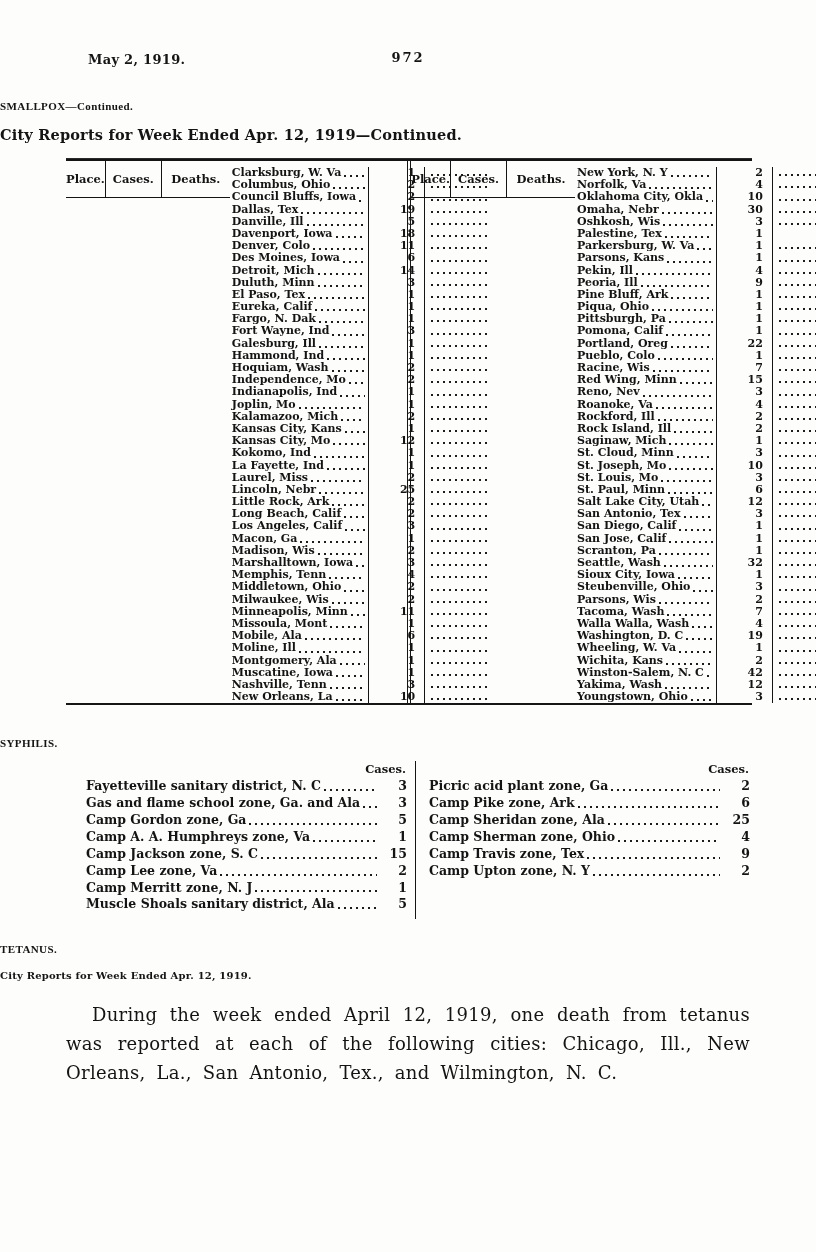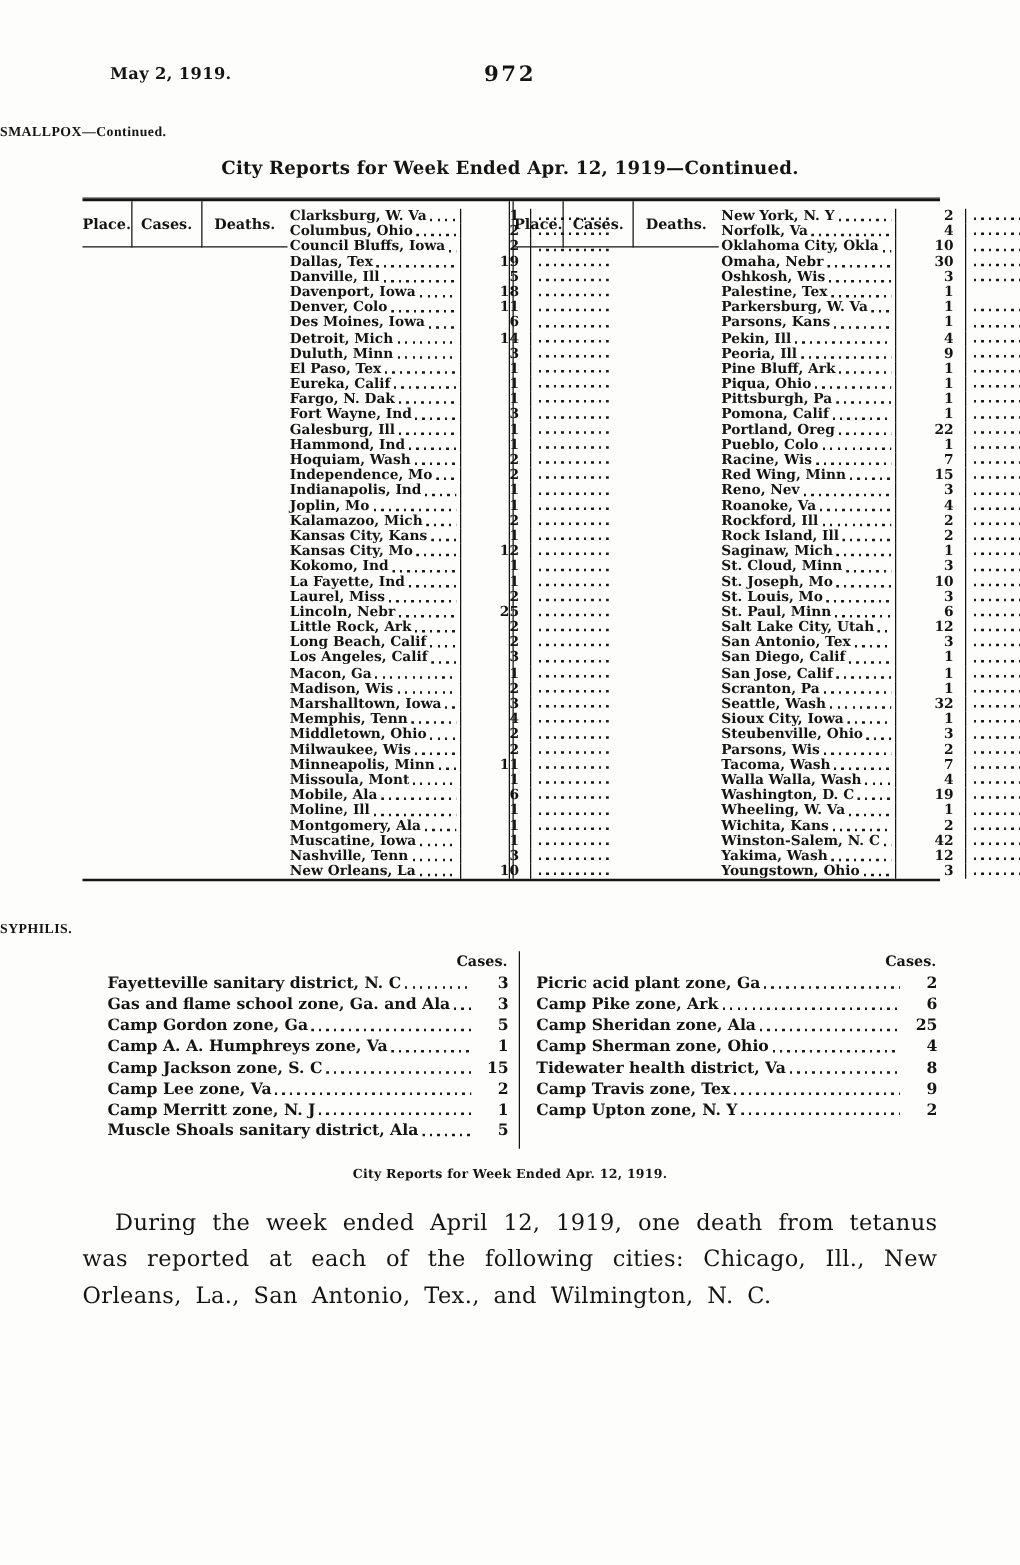--- a/index.html
+++ b/index.html
@@ -9,25 +9,25 @@
     position:relative; width:816px; height:1252px; margin:0 auto;
     background:#fdfdfb; overflow:hidden;
   }
 
   
   .masthead { position:relative; padding-top:50px; height:72px; }
   .issue-date {
     position:absolute; left:88px; top:52px;
     font-size:13px; font-weight:700; letter-spacing:.3px;
   }
-  .pageno { text-align:center; font-size:17px; font-weight:700; letter-spacing:2px; }
+  .pageno { text-align:center; font-size:13px; font-weight:700; letter-spacing:2px; }
 
   
   .sec-title   { text-align:left; font-size:11px; font-weight:700; letter-spacing:.4px;font-family:Liberation Serif, serif; }
-  .sec-sub     { text-align:center; font-size:14.5px; font-weight:700; letter-spacing:.2px; }
+  .sec-sub     { text-align:left; font-size:14.5px; font-weight:700; letter-spacing:.2px; }
   .smallpox-title { margin-top:28px; }
   .smallpox-sub   { margin-top:14px; }
 
   
   .ptable { margin:15px 64px 0 66px; border-bottom:2.5px solid #161616; }
   .rule-top { height:3px; border-top:1.5px solid #2a2a2a; border-bottom:2.5px solid #141414; }
   .tframe { display:flex; }
   .half { flex:1 1 0; display:flex; flex-direction:row; min-width:0; }
   .half.lefthalf  { border-right:1.5px solid #141414; }
   .half.righthalf { border-left:1.5px solid #141414; margin-left:2.5px; }
@@ -1066,34 +1066,30 @@
             <span class="zname">Camp Sheridan zone, Ala</span>
             <span class="dots"></span>
             <span class="zval">25</span>
           </div>
           <div class="zitem">
             <span class="zname">Camp Sherman zone, Ohio</span>
             <span class="dots"></span>
             <span class="zval">4</span>
           </div>
           <div class="zitem">
-            <span class="zname">Tidewater health district, Va</span>
-            <span class="dots"></span>
-            <span class="zval">8</span>
-          </div>
-          <div class="zitem">
             <span class="zname">Camp Travis zone, Tex</span>
             <span class="dots"></span>
             <span class="zval">9</span>
           </div>
           <div class="zitem">
             <span class="zname">Camp Upton zone, N. Y</span>
             <span class="dots"></span>
             <span class="zval">2</span>
           </div>
         </div>
     </div>
   </div>
 
+  <div class="sec-title tetanus-title">TETANUS.</div>
   <div class="sec-sub tetanus-sub">City Reports for Week Ended Apr. 12, 1919.</div>
   <p class="tet-par">During the week ended April 12, 1919, one death from tetanus was reported at each of the following cities: Chicago, Ill., New Orleans, La., San Antonio, Tex., and Wilmington, N. C.</p>
 
 </div>
 
 </body></html>

